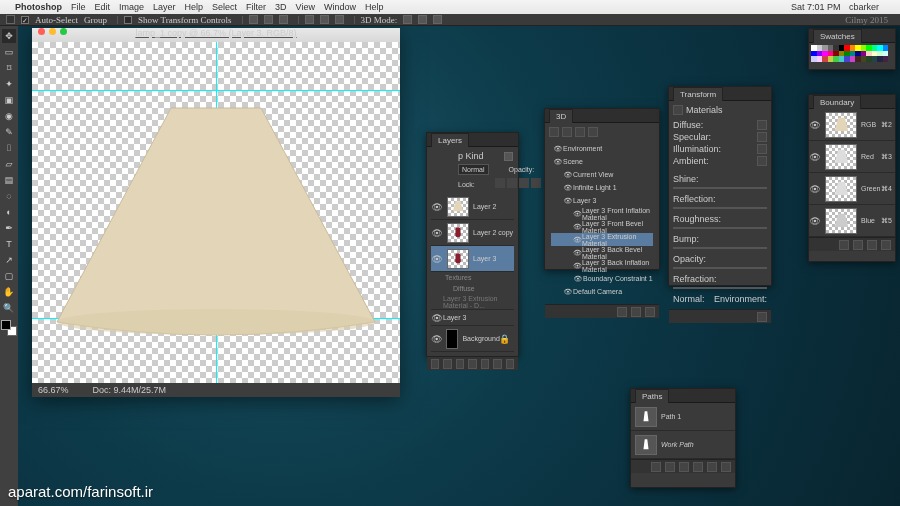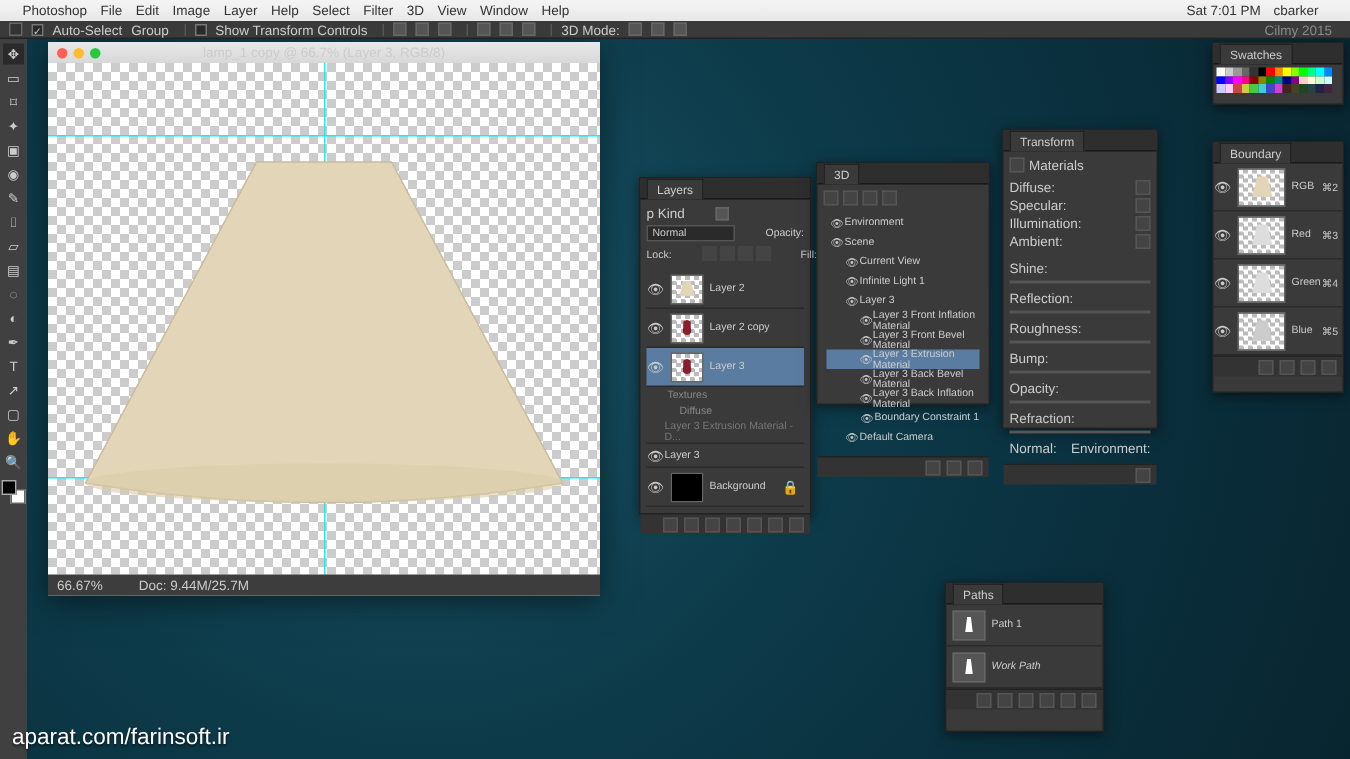--- a/index.html
+++ b/index.html
@@ -3,63 +3,63 @@
 <meta charset="utf-8">
 <style>
   *{margin:0;padding:0;box-sizing:border-box;font-family:"Helvetica Neue",Arial,sans-serif;font-size:9px;color:#ccc;}
   body{width:900px;height:506px;overflow:hidden;background:#0a3a4a;position:relative;}
   
   .workspace{position:absolute;left:18px;top:26px;right:0;bottom:0;background:
     radial-gradient(circle at 30% 40%,#1a5568 0%,#0d3b4a 40%,#0a2f3d 70%,#08252f 100%);}
   
   .menubar{position:absolute;top:0;left:0;right:0;height:14px;background:linear-gradient(#f4f4f4,#e8e8e8);display:flex;align-items:center;padding:0 6px;color:#333;font-size:9px;z-index:100;}
   .menubar span{margin-right:9px;color:#333;}
-  .menubar .bold{font-weight:400;}
+  .menubar .bold{font-weight:700;}
   .menubar .spacer{flex:1;}
   .menubar .right span{margin-right:6px;}
   .apple{font-size:11px;margin-right:10px;}
   
   .optbar{position:absolute;top:14px;left:0;right:0;height:12px;background:#3a3a3a;border-bottom:1px solid #222;display:flex;align-items:center;padding:0 6px;font-size:8px;color:#bbb;z-index:99;}
-  .optbar span{margin-right:6px;}
+  .optbar span{margin-right:6px;font-family:Liberation Serif, serif;}
   .sep{width:1px;height:8px;background:#555;margin:0 4px;}
   .chk{display:inline-block;width:8px;height:8px;border:1px solid #777;background:#2a2a2a;vertical-align:middle;margin-right:2px;}
   .chk.on::after{content:"✓";font-size:7px;color:#ccc;position:relative;top:-2px;}
   .glyph{display:inline-block;width:9px;height:9px;background:#555;border:1px solid #666;}
   .glyph.dark{background:#333;}
   
   .toolbox{position:absolute;left:0;top:26px;width:18px;bottom:0;background:#404040;z-index:98;display:flex;flex-direction:column;align-items:center;padding-top:2px;}
   .tool{width:14px;height:14px;margin:1px 0;display:flex;align-items:center;justify-content:center;font-size:9px;color:#ccc;cursor:pointer;}
   .tool.sel{background:#2a2a2a;}
   .fgbg{position:relative;width:16px;height:16px;margin-top:4px;}
   .fgbg .fg{position:absolute;top:0;left:0;width:10px;height:10px;background:#000;border:1px solid #aaa;}
   .fgbg .bg{position:absolute;bottom:0;right:0;width:10px;height:10px;background:#fff;border:1px solid #666;}
   
   .docwin{position:absolute;left:32px;top:28px;width:368px;height:369px;background:#fff;box-shadow:0 4px 20px rgba(0,0,0,.5);z-index:40;}
-  .docwin .titlebar{height:14px;background:linear-gradient(#e8e8e8,#d8d8d8);display:flex;align-items:center;padding-left:0;font-size:8px;color:#555;position:relative;}
+  .docwin .titlebar{height:14px;background:linear-gradient(#e8e8e8,#d8d8d8);display:flex;align-items:flex-start;padding-left:0;font-size:8px;color:#555;position:relative;text-decoration:underline;}
   .traffic{display:flex;gap:4px;position:absolute;left:6px;}
   .traffic div{width:7px;height:7px;border-radius:50%;}
   .tr-r{background:#ff5f57;} .tr-y{background:#febc2e;} .tr-g{background:#28c840;}
   .doctitle{margin:0 auto;}
   .canvas{position:relative;height:calc(100% - 28px);background:
     repeating-conic-gradient(#ccc 0 25%,#fff 0 50%) 0 0/12px 12px;}
   .lampshade{position:absolute;left:50%;top:62px;transform:translateX(-50%);}
   .lampshade svg{width:330px;height:232px}
   .guide-v{position:absolute;top:0;bottom:0;width:1px;background:#00f7ff;left:50%;}
   .guide-h{position:absolute;left:0;right:0;height:1px;background:#00f7ff;}
   .statusbar{position:absolute;bottom:0;left:0;right:0;height:14px;background:#3d3d3d;color:#bbb;font-size:8px;display:flex;align-items:center;padding:0 6px;}
   
   .panel{position:absolute;background:#3a3a3a;border:1px solid #222;box-shadow:0 2px 8px rgba(0,0,0,.5);font-size:8px;color:#bbb;}
   .panel .tabrow{height:14px;background:#2e2e2e;display:flex;align-items:center;padding-left:4px;border-bottom:1px solid #1a1a1a;}
   .panel .tab{padding:2px 6px;background:#3a3a3a;border:1px solid #222;border-bottom:none;margin-right:2px;font-size:8px;}
   .panel .body{padding:4px;}
   .panel .footer{height:14px;border-top:1px solid #222;background:#333;display:flex;align-items:center;justify-content:flex-end;gap:4px;padding:0 4px;}
   .ficon{width:10px;height:10px;background:#444;border:1px solid #555;}
   
-  #layers{left:426px;top:118px;width:115px;height:225px;z-index:50;}
-  .blend{display:flex;gap:20px;margin-bottom:3px;align-items:center;}
+  #layers{left:426px;top:132px;width:93px;height:225px;z-index:50;}
+  .blend{display:flex;gap:20px;margin-bottom:3px;align-items:center;margin-left:27px;}
   .blend .sel{background:#2a2a2a;border:1px solid #555;padding:1px 3px;font-size:7px;flex:1;}
   .locks{display:flex;gap:2px;margin-bottom:3px;}
   .locks .l{width:10px;height:10px;background:#444;}
   .layerlist .row{display:flex;align-items:center;height:26px;border-bottom:1px solid #2a2a2a;cursor:pointer;}
   .layerlist .row.sel{background:#5a7ca0;}
   .layerlist .row.small{height:16px;}
   .eye{width:12px;text-align:center;}
   .thumb{width:22px;height:20px;background:repeating-conic-gradient(#bbb 0 25%,#fff 0 50%) 0 0/6px 6px;border:1px solid #666;margin:0 4px;position:relative;display:flex;align-items:center;justify-content:center;overflow:hidden;}
   .thumb .mini{width:70%;height:70%;}
   .lyname{font-size:7px;flex:1;}

